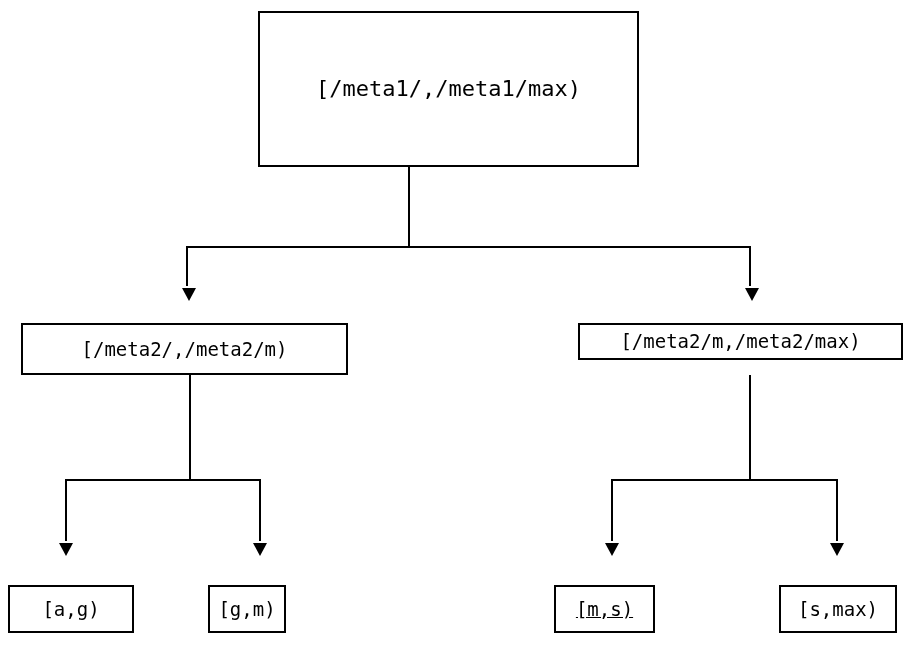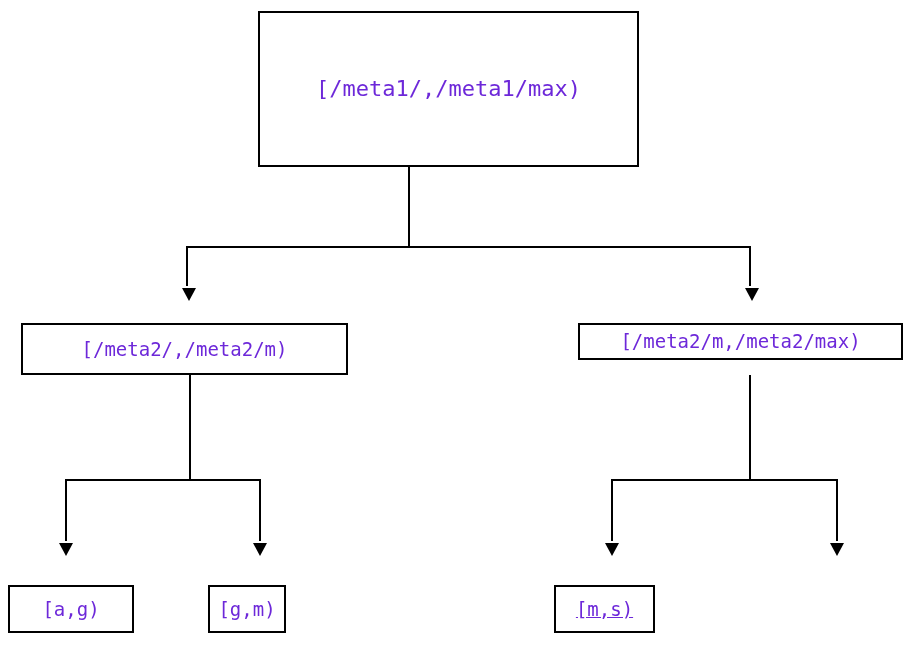--- a/index.html
+++ b/index.html
@@ -19,21 +19,21 @@
     overflow: hidden;
   }
   .node-box {
     position: absolute;
     box-sizing: border-box;
     background: #ffffff;
     border: 2px solid #000000;
     display: flex;
     align-items: center;
     justify-content: center;
-    color: #6d28d9;
+    color: #000000;
     letter-spacing: 0px;
     white-space: pre;
   }
   .node-label {
     display: block;
     line-height: 1;
   }
   
   #node-root {
     left: 258px;  top: 11px;
@@ -135,14 +135,17 @@
   </div>
 
   <div class="node-box" id="node-leaf-gm">
     <span class="node-label">[g,m)</span>
   </div>
 
   <div class="node-box" id="node-leaf-ms">
     <span class="node-label">[m,s)</span>
   </div>
 
+  <div class="node-box" id="node-leaf-smax">
+    <span class="node-label">[s,max)</span>
+  </div>
 
 </div>
 
 </body></html>

